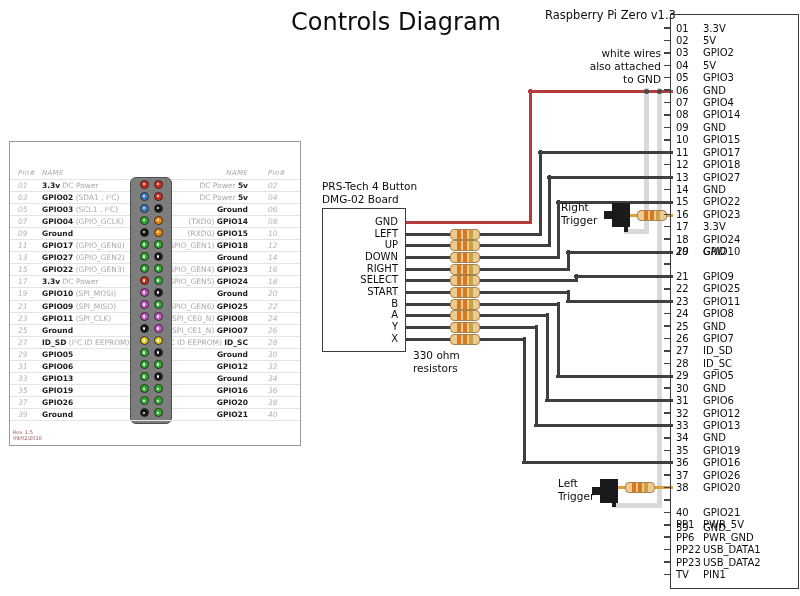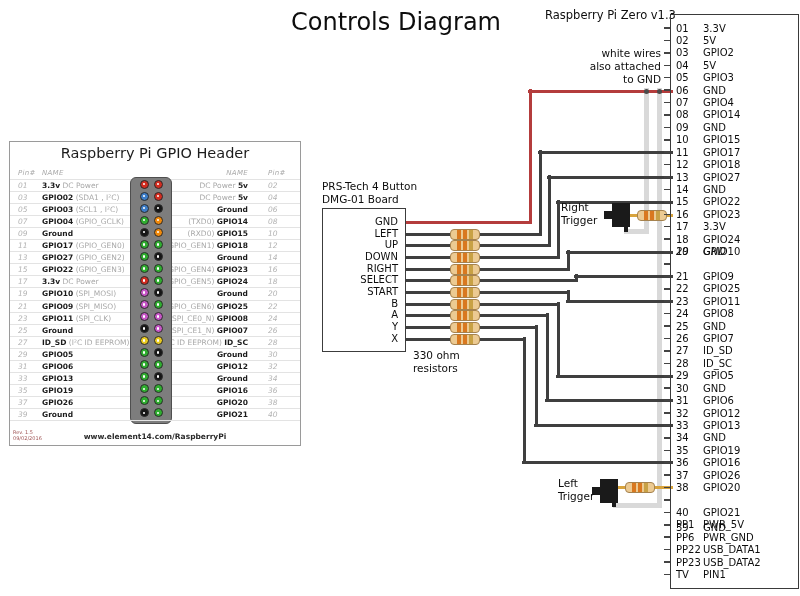--- a/index.html
+++ b/index.html
@@ -88,21 +88,20 @@
       <div class="seg" style="left: 528px; top: 89.5px; width: 145px; height: 3px; background: rgb(180, 60, 60);"></div>
       <div class="seg" style="left: 627px; top: 213.5px; width: 13px; height: 3px; background: rgb(216, 163, 60);"></div>
       <div class="seg" style="left: 664px; top: 213.5px; width: 9px; height: 3px; background: rgb(216, 163, 60);"></div>
       <div class="seg" style="left: 615px; top: 485.5px; width: 13px; height: 3px; background: rgb(216, 163, 60);"></div>
       <div class="seg" style="left: 652px; top: 485.5px; width: 21px; height: 3px; background: rgb(216, 163, 60);"></div>
       <div class="junc" style="left: 643.5px; top: 88.5px;"></div>
       <div class="junc" style="left: 656.5px; top: 88.5px;"></div>
     </div>
 
   <div class="abs" id="gpio-box">
-    <div class="abs gt-title" style="top:3px;">Raspberry Pi GPIO Header</div>
     <div class="abs gt-colhead" style="left:8px;top:27px;">Pin#</div>
     <div class="abs gt-colhead" style="left:32px;top:27px;">NAME</div>
     <div class="abs gt-colhead" style="left:140px;top:27px;width:98px;text-align:right;">NAME</div>
     <div class="abs gt-colhead" style="left:258px;top:27px;">Pin#</div>
     <div id="grow-layer">
         <div class="abs grow" style="top: 37px; height: 12.05px;">
           <div class="gcell gpin" style="left: 8px; width: 18px;">01</div>
           <div class="gcell" style="left: 32px;"><span class="gmain">3.3v</span> <span class="gsub">DC Power</span></div>
           <div class="gcell" style="left: 140px; width: 98px; text-align: right;"><span class="gsub">DC Power</span> <span class="gmain">5v</span></div>
           <div class="gcell gpin" style="left: 258px; width: 18px;">02</div>
@@ -263,26 +262,25 @@
         <div class="pdot" style="left: 129.5px; top: 254.4px; background: rgb(47, 174, 47);"></div>
         <div class="pdot" style="left: 143.5px; top: 254.4px; background: rgb(47, 174, 47);"></div>
         <div class="pdot" style="left: 129.5px; top: 266.45px; background: rgb(22, 22, 22);"></div>
         <div class="pdot" style="left: 143.5px; top: 266.45px; background: rgb(47, 174, 47);"></div>
       </div>
     <div class="abs" style="left:0;top:278px;width:100%;border-top:1px solid #e3e3e3;"></div>
     <div class="abs" id="gfoot-rev">
       <span>Rev. 1.5</span><br>
       <span>09/02/2016</span>
     </div>
-    <div class="abs" id="gfoot-url">www.element14.com/RaspberryPi</div>
   </div>
 
   <div class="abs" id="board-label">
     <span>PRS-Tech 4 Button</span><br>
-    <span>DMG-01 Board</span>
+    <span>DMG-02 Board</span>
   </div>
   <div class="abs" id="board-box"></div>
   <div id="board-pin-layer">
       <div class="bpin" style="top: 216px;">GND</div>
       <div class="bpin" style="top: 228px;">LEFT</div>
       <div class="bpin" style="top: 239px;">UP</div>
       <div class="bpin" style="top: 251px;">DOWN</div>
       <div class="bpin" style="top: 263px;">RIGHT</div>
       <div class="bpin" style="top: 274px;">SELECT</div>
       <div class="bpin" style="top: 286px;">START</div>

